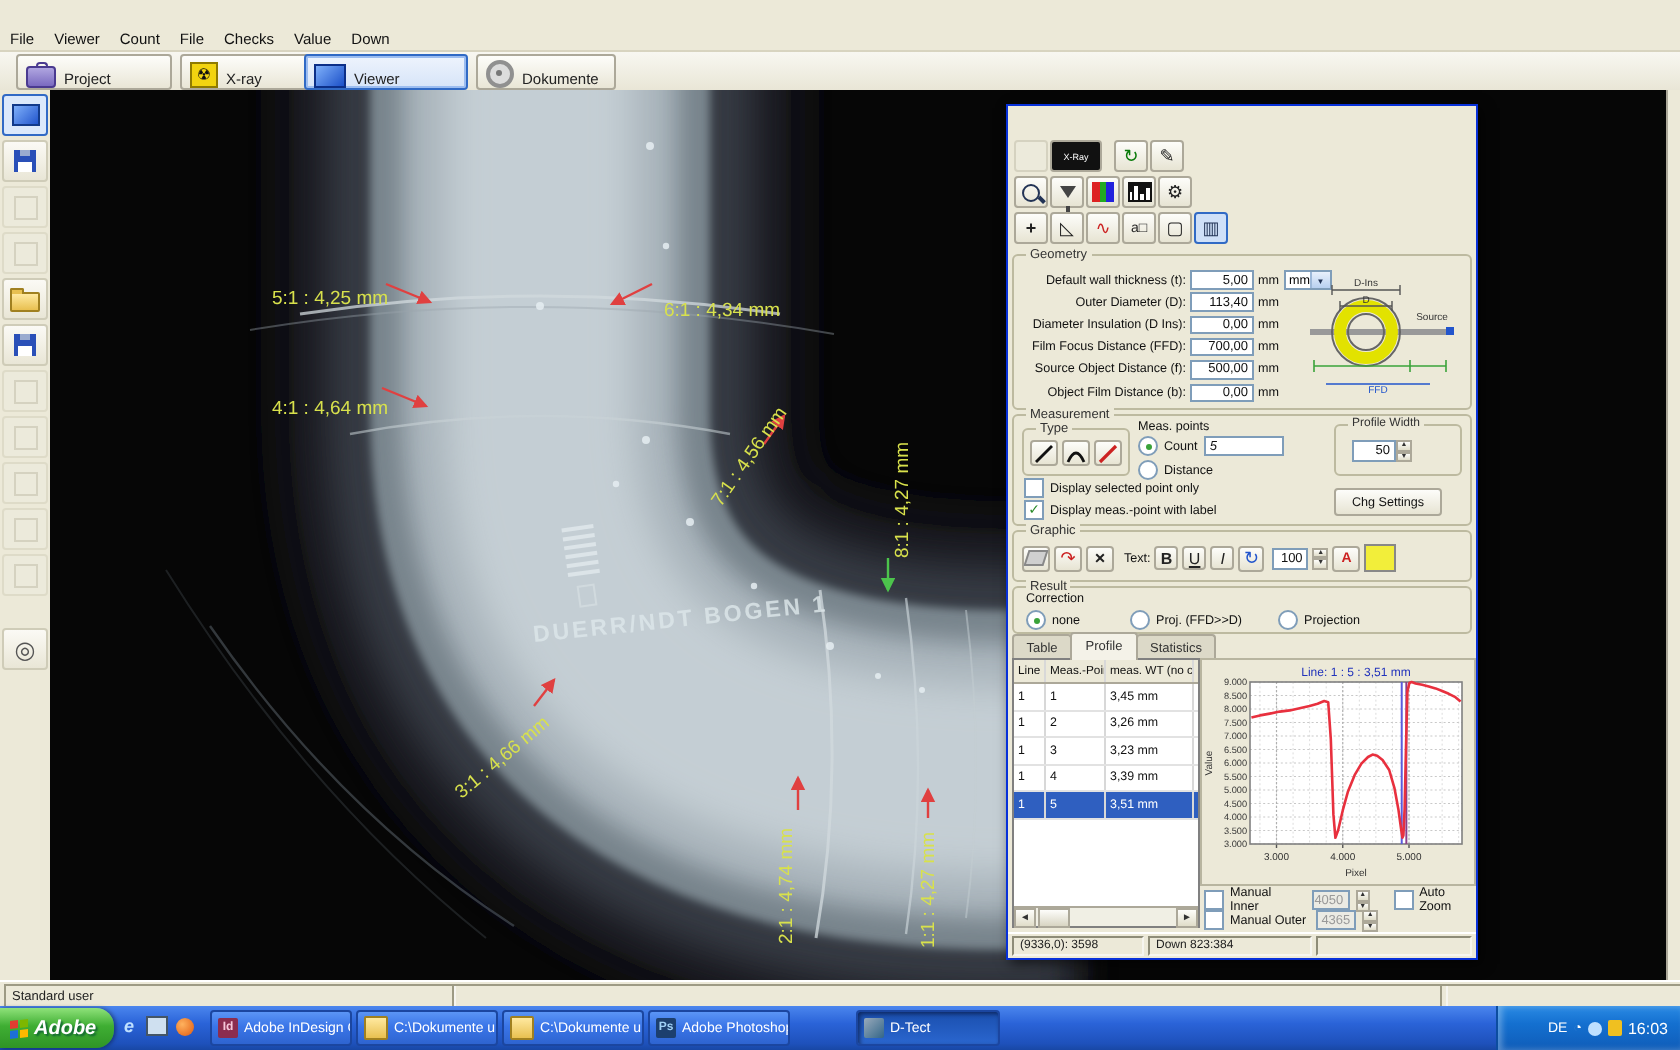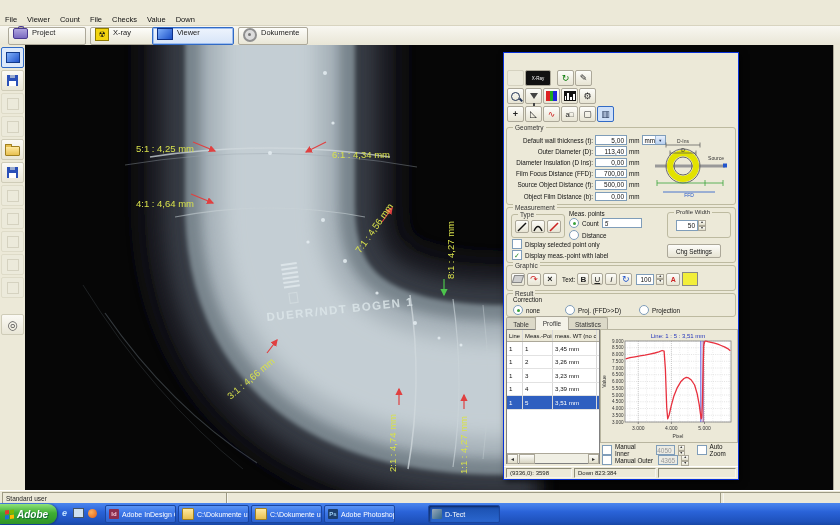--- a/index.html
+++ b/index.html
@@ -13,21 +13,21 @@
   .app-ico{width:9px;height:9px;margin:0 4px 0 3px;background:linear-gradient(135deg,#9ad,#368);border:1px solid #cde;}
   .tb-co{position:absolute;left:70px;}
   .tb-pr{position:absolute;left:177px;}
 
   
   .menubar{left:0;top:14px;width:840px;height:11px;background:#ece9d8;border-bottom:1px solid #d8d4c0;display:flex;align-items:center;font-size:7.5px;color:#111;}
   .menu-item{padding:12px 5px;}
 
   
   .mtoolbar{left:0;top:26px;width:840px;height:19px;background:linear-gradient(#f8f7f1,#e9e6d6);border-bottom:1px solid #c9c5b0;}
-  .mtb-btn{position:absolute;top:1px;height:16px;border:1px solid #aca899;border-radius:2px;background:linear-gradient(#fdfdfa,#e9e6d6);display:flex;align-items:flex-start;font-size:7.5px;color:#222;padding:0 4px;gap:4px;}
+  .mtb-btn{position:absolute;top:1px;height:16px;border:1px solid #aca899;border-radius:2px;background:linear-gradient(#fdfdfa,#e9e6d6);display:flex;align-items:flex-end;font-size:7.5px;color:#222;padding:0 4px;gap:4px;}
   .mtb-btn.active{border:1px solid #316ac5;background:linear-gradient(#eef4fd,#d6e4f8);box-shadow:0 0 0 1px #9cbdf0 inset;}
   .ic-case{width:13px;height:9px;background:linear-gradient(#b0a6e0,#7a6ac0);border:1px solid #4a3a90;border-radius:2px;position:relative;}
   .ic-case:before{content:"";position:absolute;top:-3px;left:4px;width:4px;height:2px;border:1px solid #4a3a90;border-bottom:none;border-radius:2px 2px 0 0;}
   .ic-rad{width:12px;height:11px;background:#f2d410;border:1px solid #8f7b00;display:flex;align-items:center;justify-content:center;font-size:8px;color:#111;line-height:1;}
   .ic-view{width:14px;height:10px;background:linear-gradient(135deg,#7fb0fa,#1b50c8);border:1px solid #0c2f88;}
   .ic-arch{width:10px;height:10px;border:2px solid #909090;border-radius:50%;background:#dcdcdc;position:relative;}
   .ic-arch:before{content:"";position:absolute;left:2.5px;top:2.5px;width:3px;height:3px;background:#777;border-radius:50%;}
 
   
   .sidebar{left:0;top:45px;width:25px;height:445px;background:#ece9d8;border-right:1px solid #c9c5b0;}
@@ -637,15 +637,22 @@
         </div>
         <div class="tkbtn" style="left: 324px; width: 71px;">
           <span class="wi" style="background: rgb(28, 63, 110); color: rgb(159, 208, 245);">Ps</span>
           <span>Adobe Photoshop CS...</span>
         </div>
         <div class="tkbtn act" style="left: 428px; width: 72px;">
           <span class="wi" style="background: linear-gradient(135deg, rgb(153, 170, 187), rgb(51, 102, 136));"></span>
           <span>D-Tect</span>
         </div>
       </div>
+    <div class="tray">
+      <span class="ti">DE</span>
+      <span class="ti">◔</span>
+      <span style="width:7px;height:7px;border-radius:50%;background:#bfe0ff;"></span>
+      <span style="width:7px;height:8px;background:#f0c020;border-radius:1px;"></span>
+      <span>16:03</span>
+    </div>
   </div>
 
 </div>
 
 </body></html>

